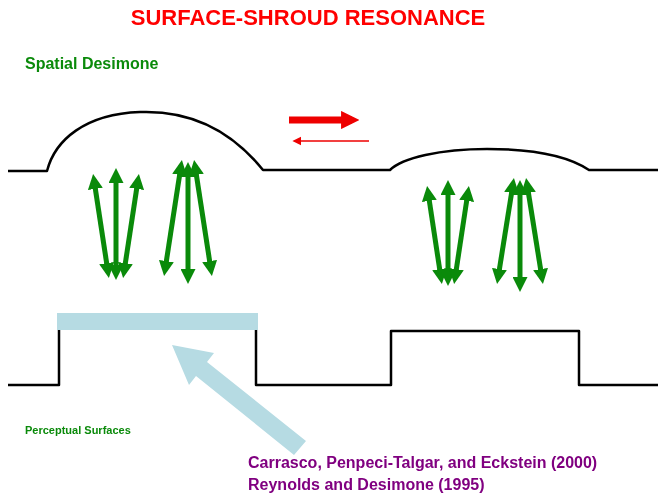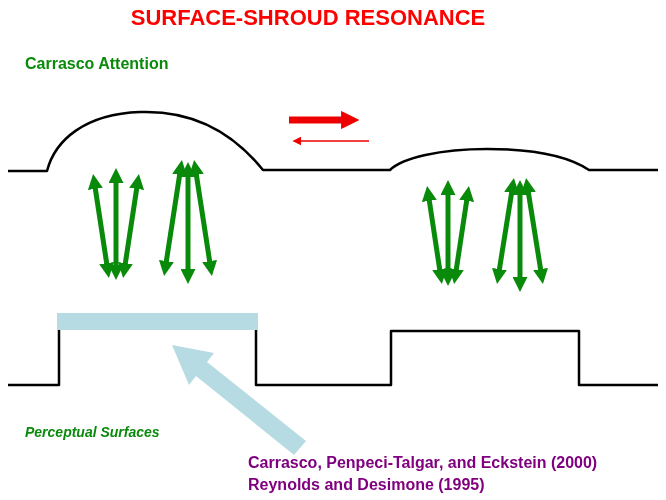--- a/index.html
+++ b/index.html
@@ -22,21 +22,21 @@
   .band { fill:var(--light-blue,#b6dbe3); }
   .blue-arrow { fill:var(--light-blue,#b6dbe3); }
 
   .label { position:absolute; font-weight:bold; white-space:nowrap; }
   .title {
     left:0; top:5px; width:616px; text-align:center;
     color:var(--title-red,#ff0000); font-size:22px;
   }
   .spatial    { left:25px;  top:55px;  color:var(--green,#0a8a0a);    font-size:16px; }
   .competition{ left:266px; top:88px;  color:var(--title-red,#ff0000);font-size:16px; }
-  .perceptual { left:25px;  top:424px; color:var(--green,#0a8a0a);    font-size:14px;font-style:italic; }
+  .perceptual { left:25px;  top:424px; color:var(--green,#0a8a0a);    font-size:11px; }
   .citations  {
     position:absolute; left:248px; top:452px;
     color:var(--purple,#800080); font-size:16px; font-weight:bold;
     line-height:22px; white-space:nowrap;
   }
 </style>
 </head>
 <body>
 
 <div class="stage">
@@ -78,21 +78,21 @@
       <line class="green-arrow" x1="527" y1="184" x2="542" y2="278" marker-start="url(#gh)" marker-end="url(#gh)"></line>
     </g>
 
     <line class="red-thick" x1="289" y1="120" x2="352" y2="120" marker-end="url(#rh)"></line>
     <line class="red-thin" x1="369" y1="141" x2="296" y2="141" marker-end="url(#rhs)"></line>
 
     <polygon class="blue-arrow" points="306,441 207,362 214,353 172,345 189,385 196,376 294,455"></polygon>
   </svg>
 
   <div class="label title">SURFACE-SHROUD RESONANCE</div>
-  <div class="label spatial">Carrasco Attention</div>
+  <div class="label spatial">Spatial Desimone</div>
   <div class="label perceptual">Perceptual Surfaces</div>
 
   <div class="citations">
     <div>Carrasco, Penpeci-Talgar, and Eckstein (2000)</div>
     <div>Reynolds and Desimone (1995)</div>
   </div>
 
 </div>
 
 </body></html>

